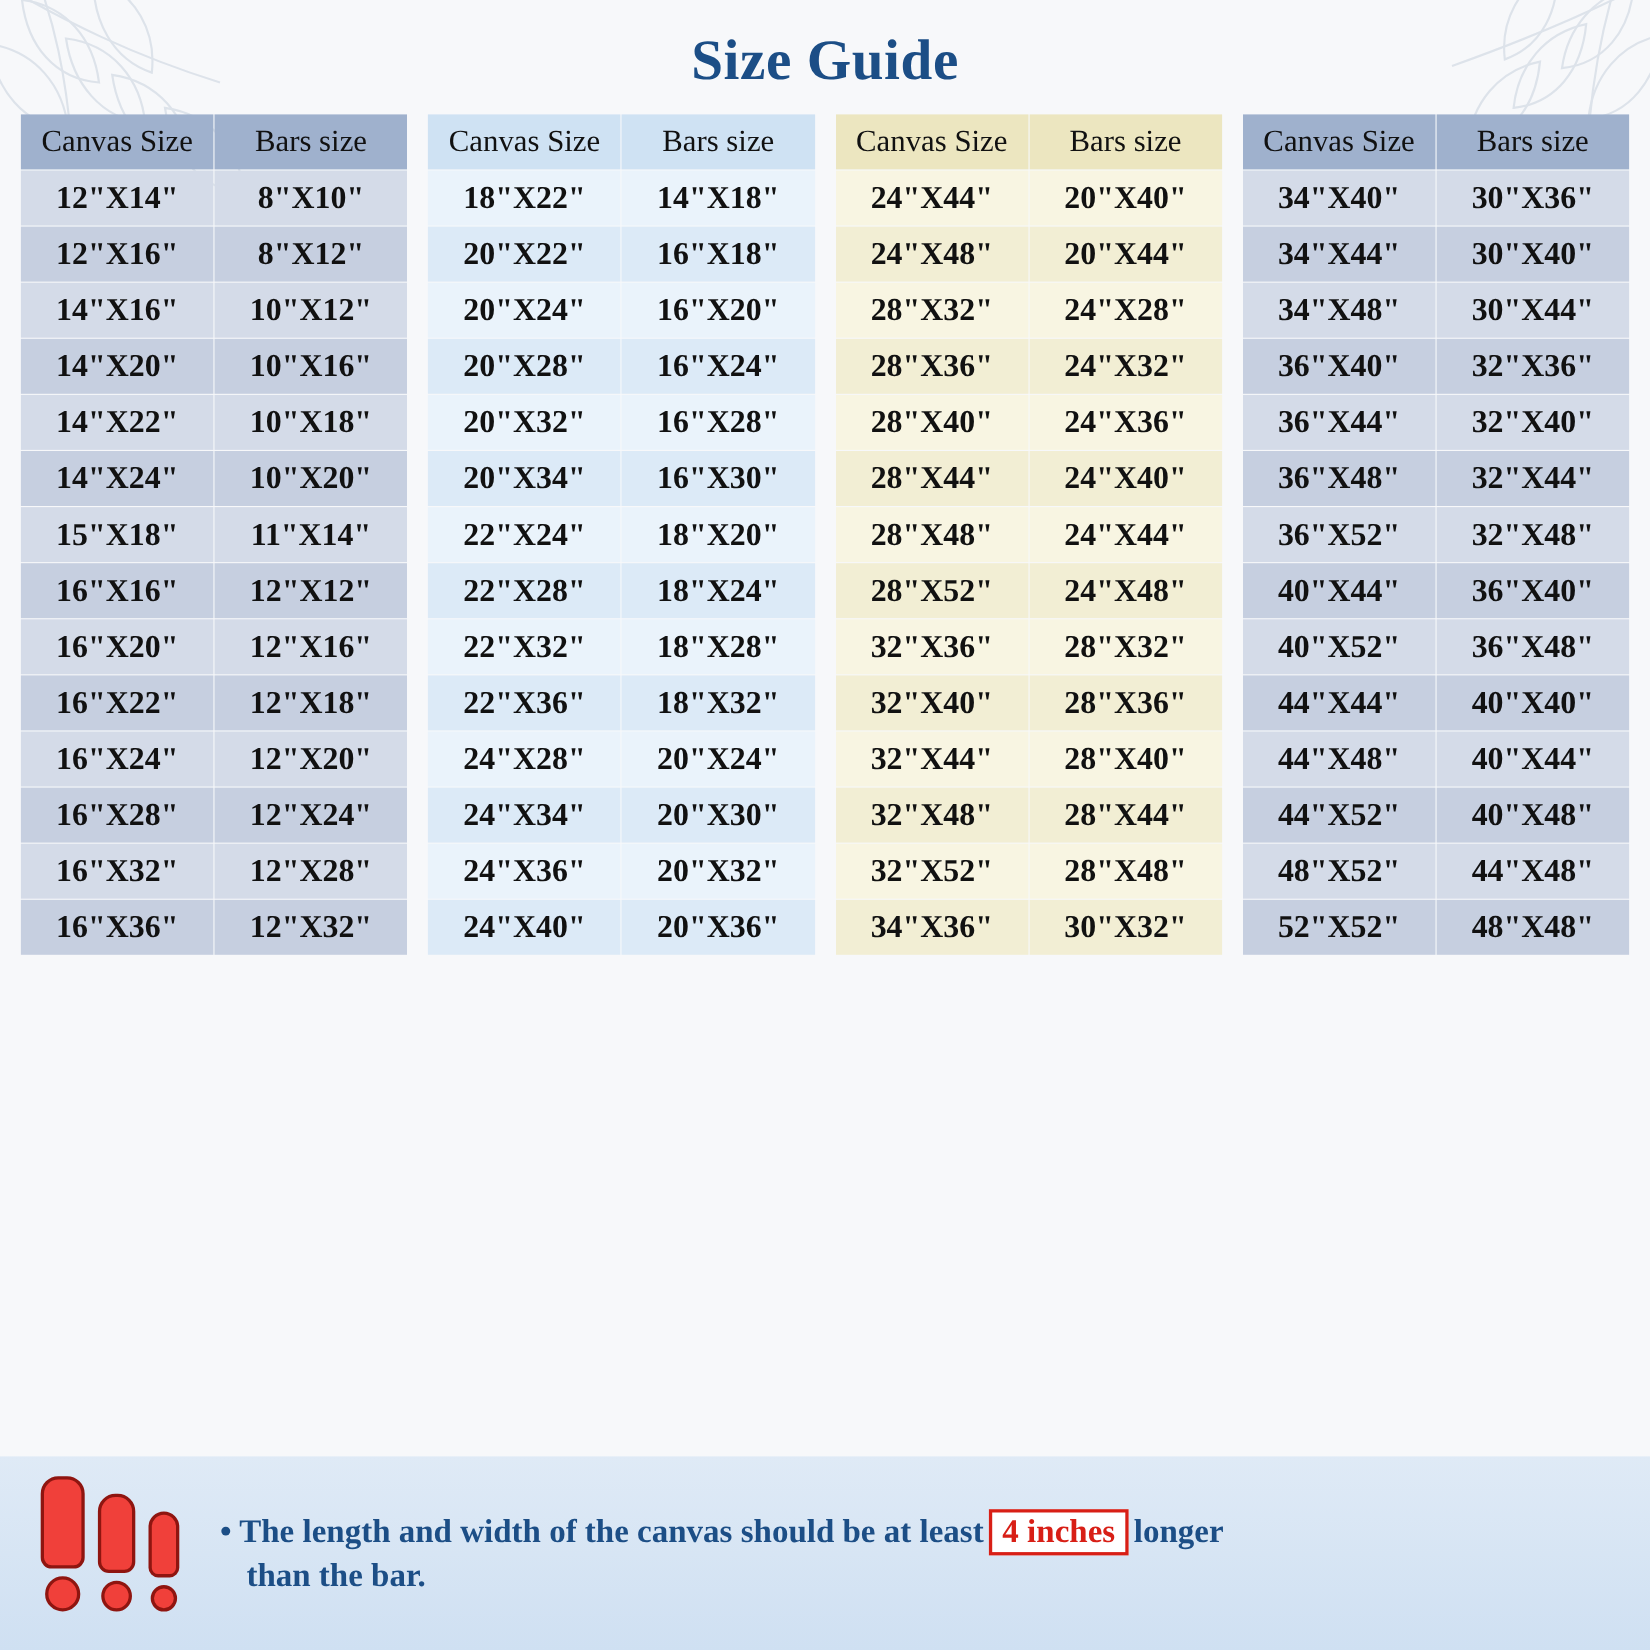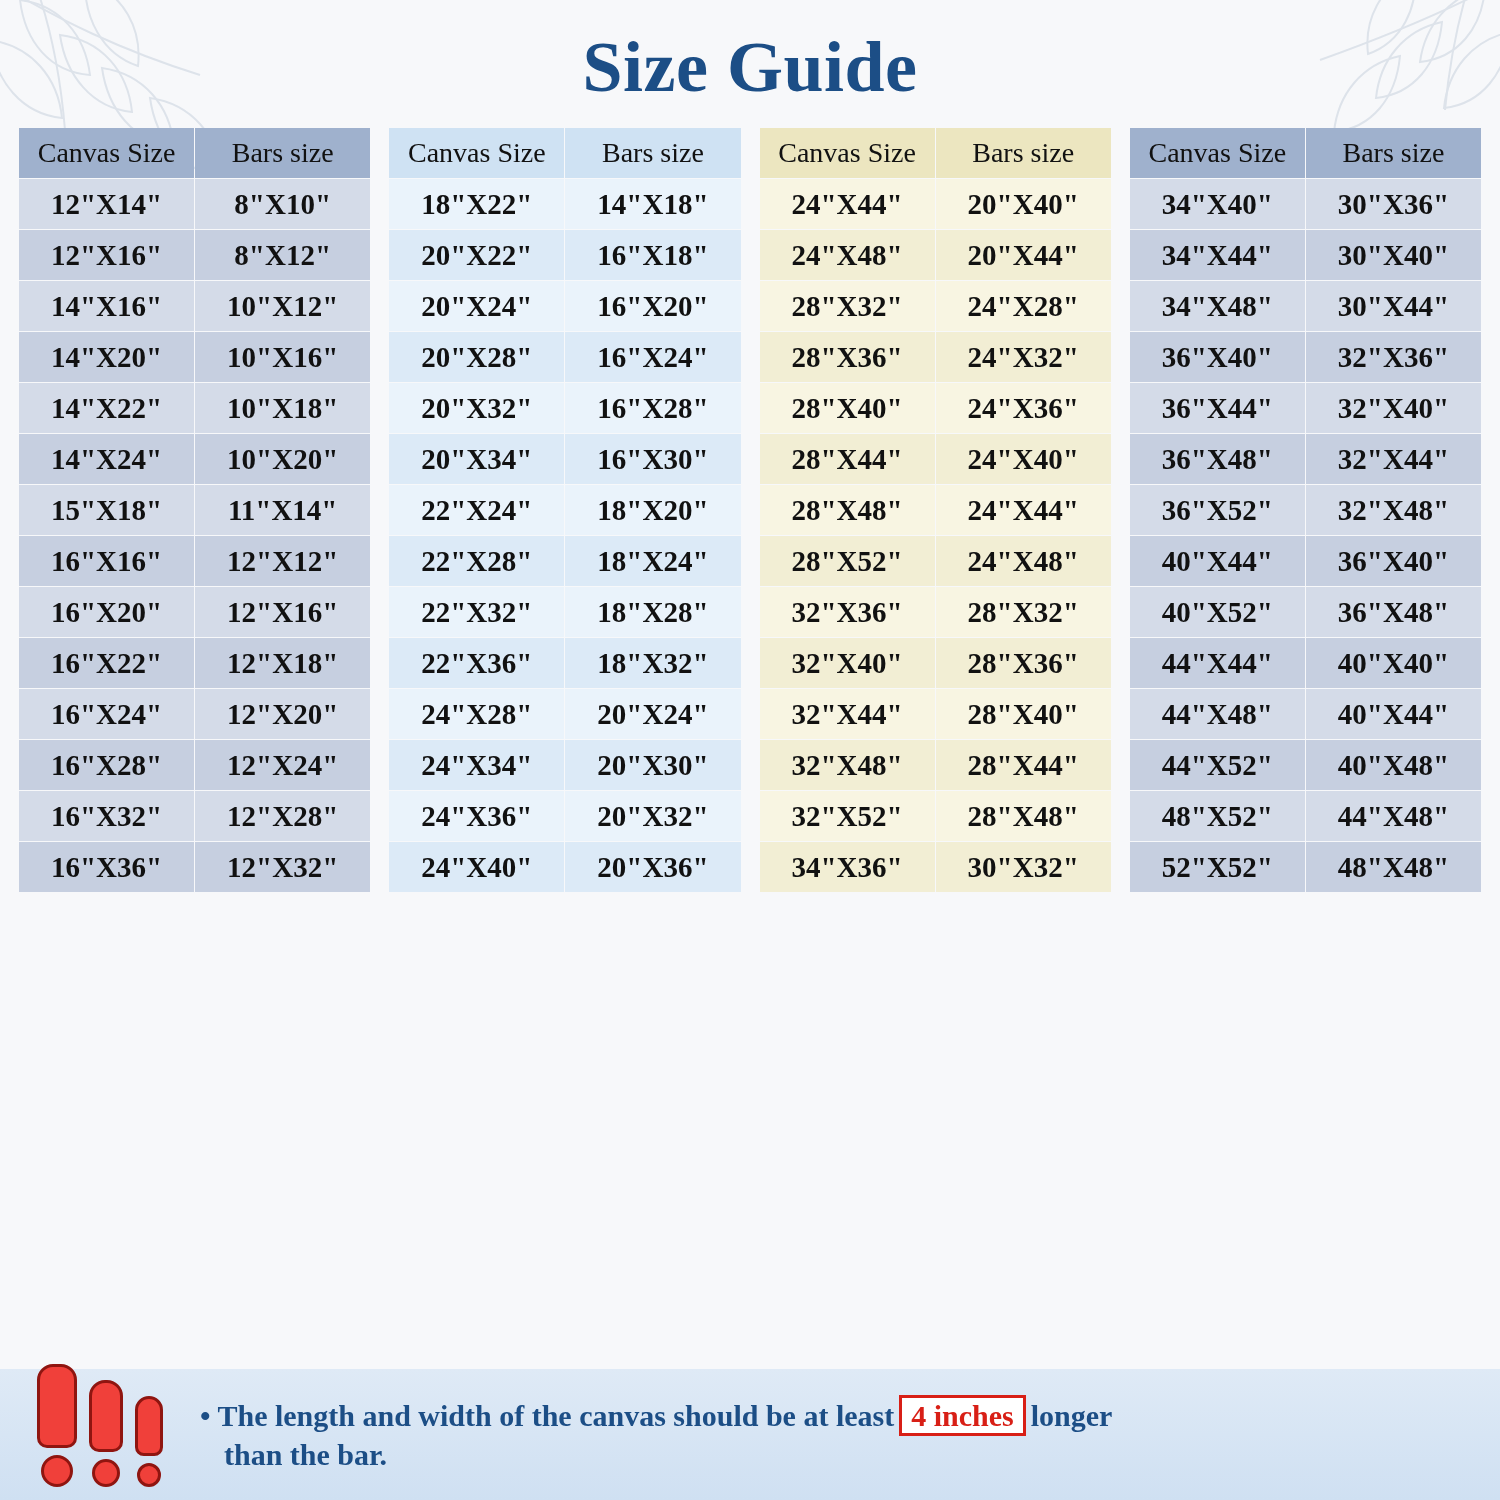--- a/index.html
+++ b/index.html
@@ -20,21 +20,21 @@
     position: absolute;
     pointer-events: none;
     opacity: 0.55;
   }
   .leaf-tl { left: -10px; top: -20px; }
   .leaf-tr { right: -10px; top: -30px; }
 
   .page-title {
     text-align: center;
     color: #1c4e86;
-    font-size: 72px;
+    font-size: 52px;
     font-weight: bold;
     letter-spacing: 0.5px;
     margin: 26px 0 18px 0;
     font-family: "Liberation Serif", serif;
     position: relative;
     z-index: 2;
   }
 
   .tables-wrap {
     display: flex;
@@ -82,21 +82,21 @@
   
   .theme-cream th { background: #ece6c0; }
   .theme-cream tbody tr:nth-child(odd) td { background: #f8f5e2; }
   .theme-cream tbody tr:nth-child(even) td { background: #f2eed4; }
 
   .footer-note {
     position: absolute;
     left: 0;
     right: 0;
     bottom: 0;
-    height: 131px;
+    height: 176px;
     background: linear-gradient(180deg, #dfeaf6 0%, #cfe0f2 100%);
     display: flex;
     align-items: center;
     z-index: 3;
   }
   .exclaim-group {
     width: 200px;
     display: flex;
     align-items: flex-end;
     justify-content: center;

